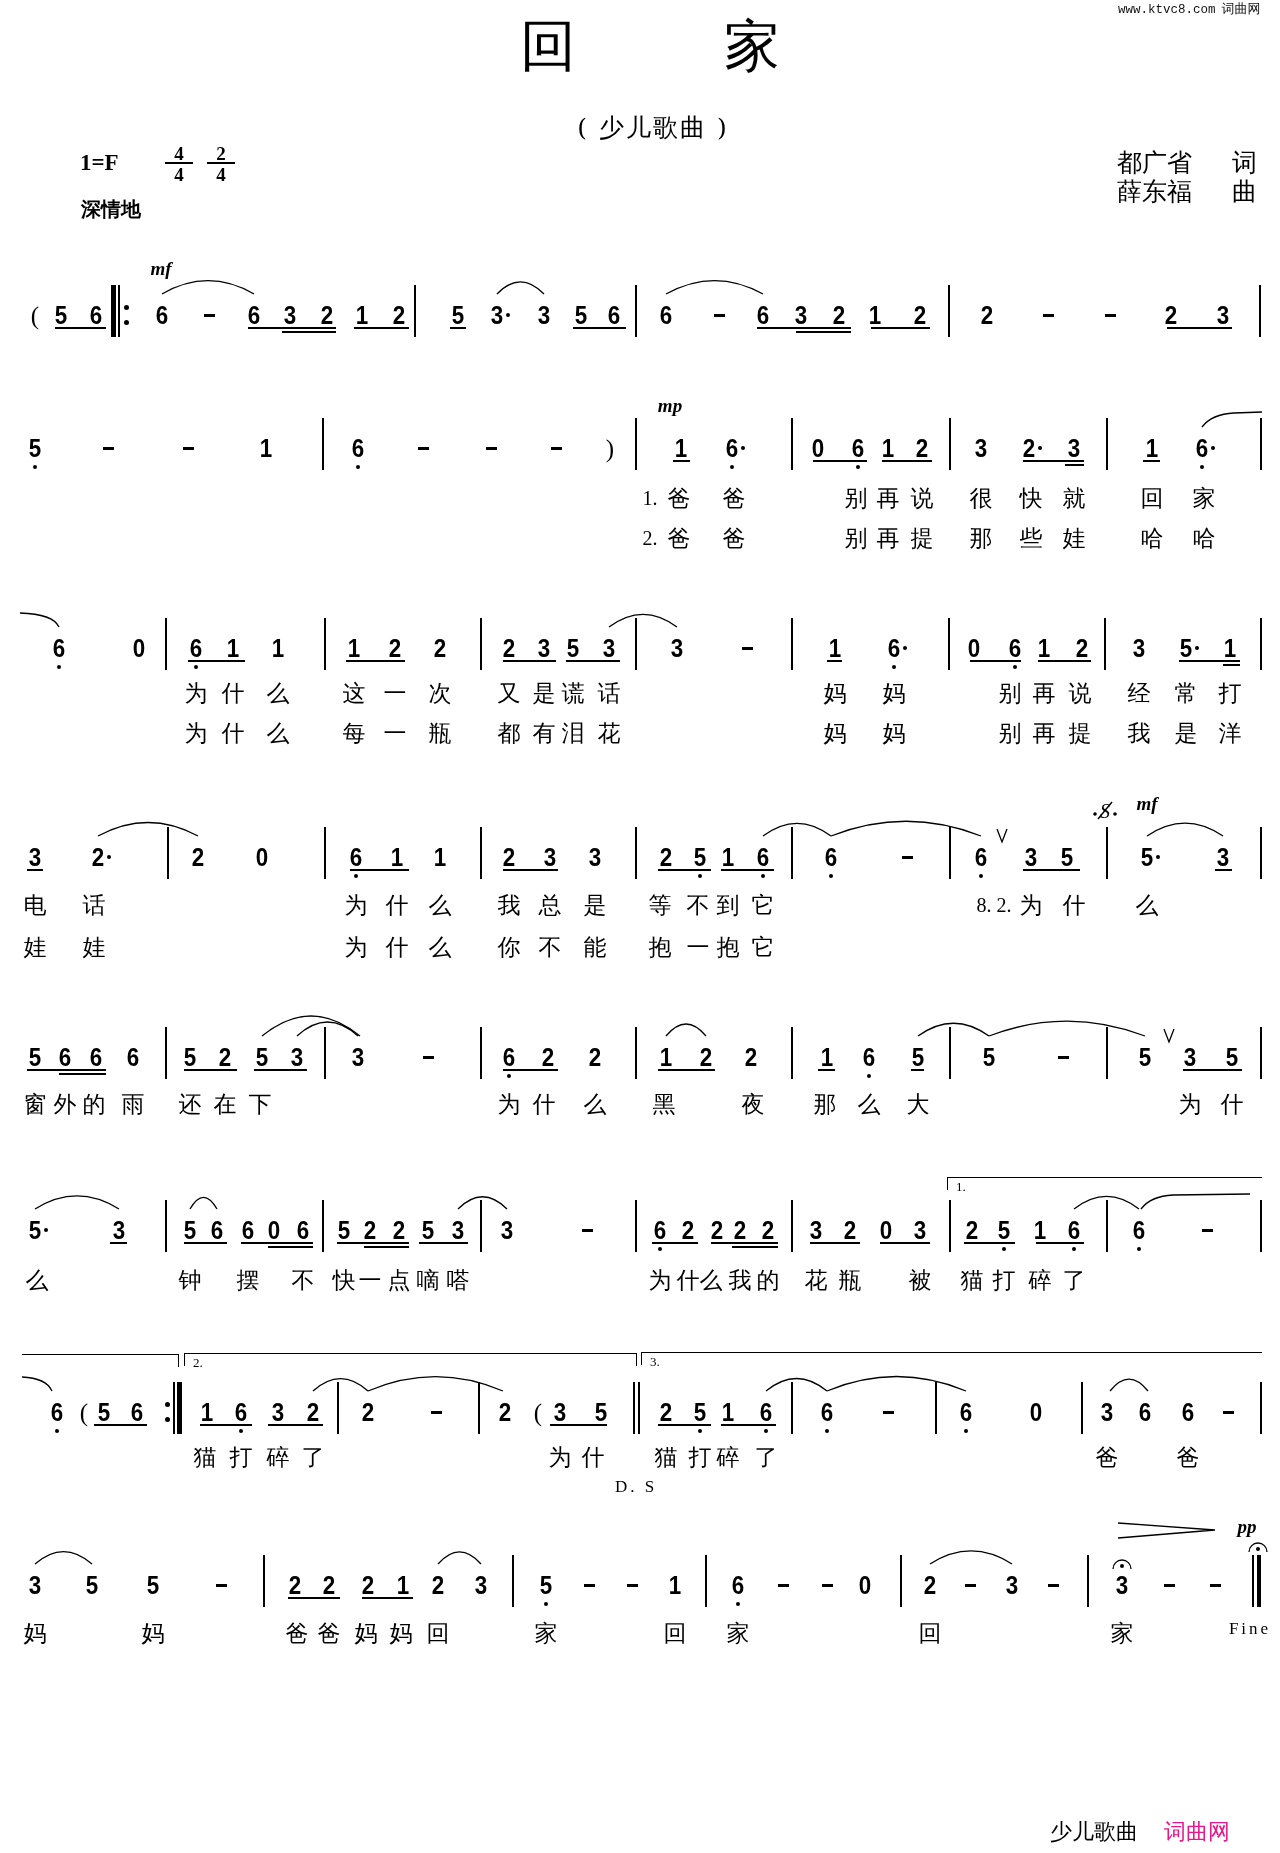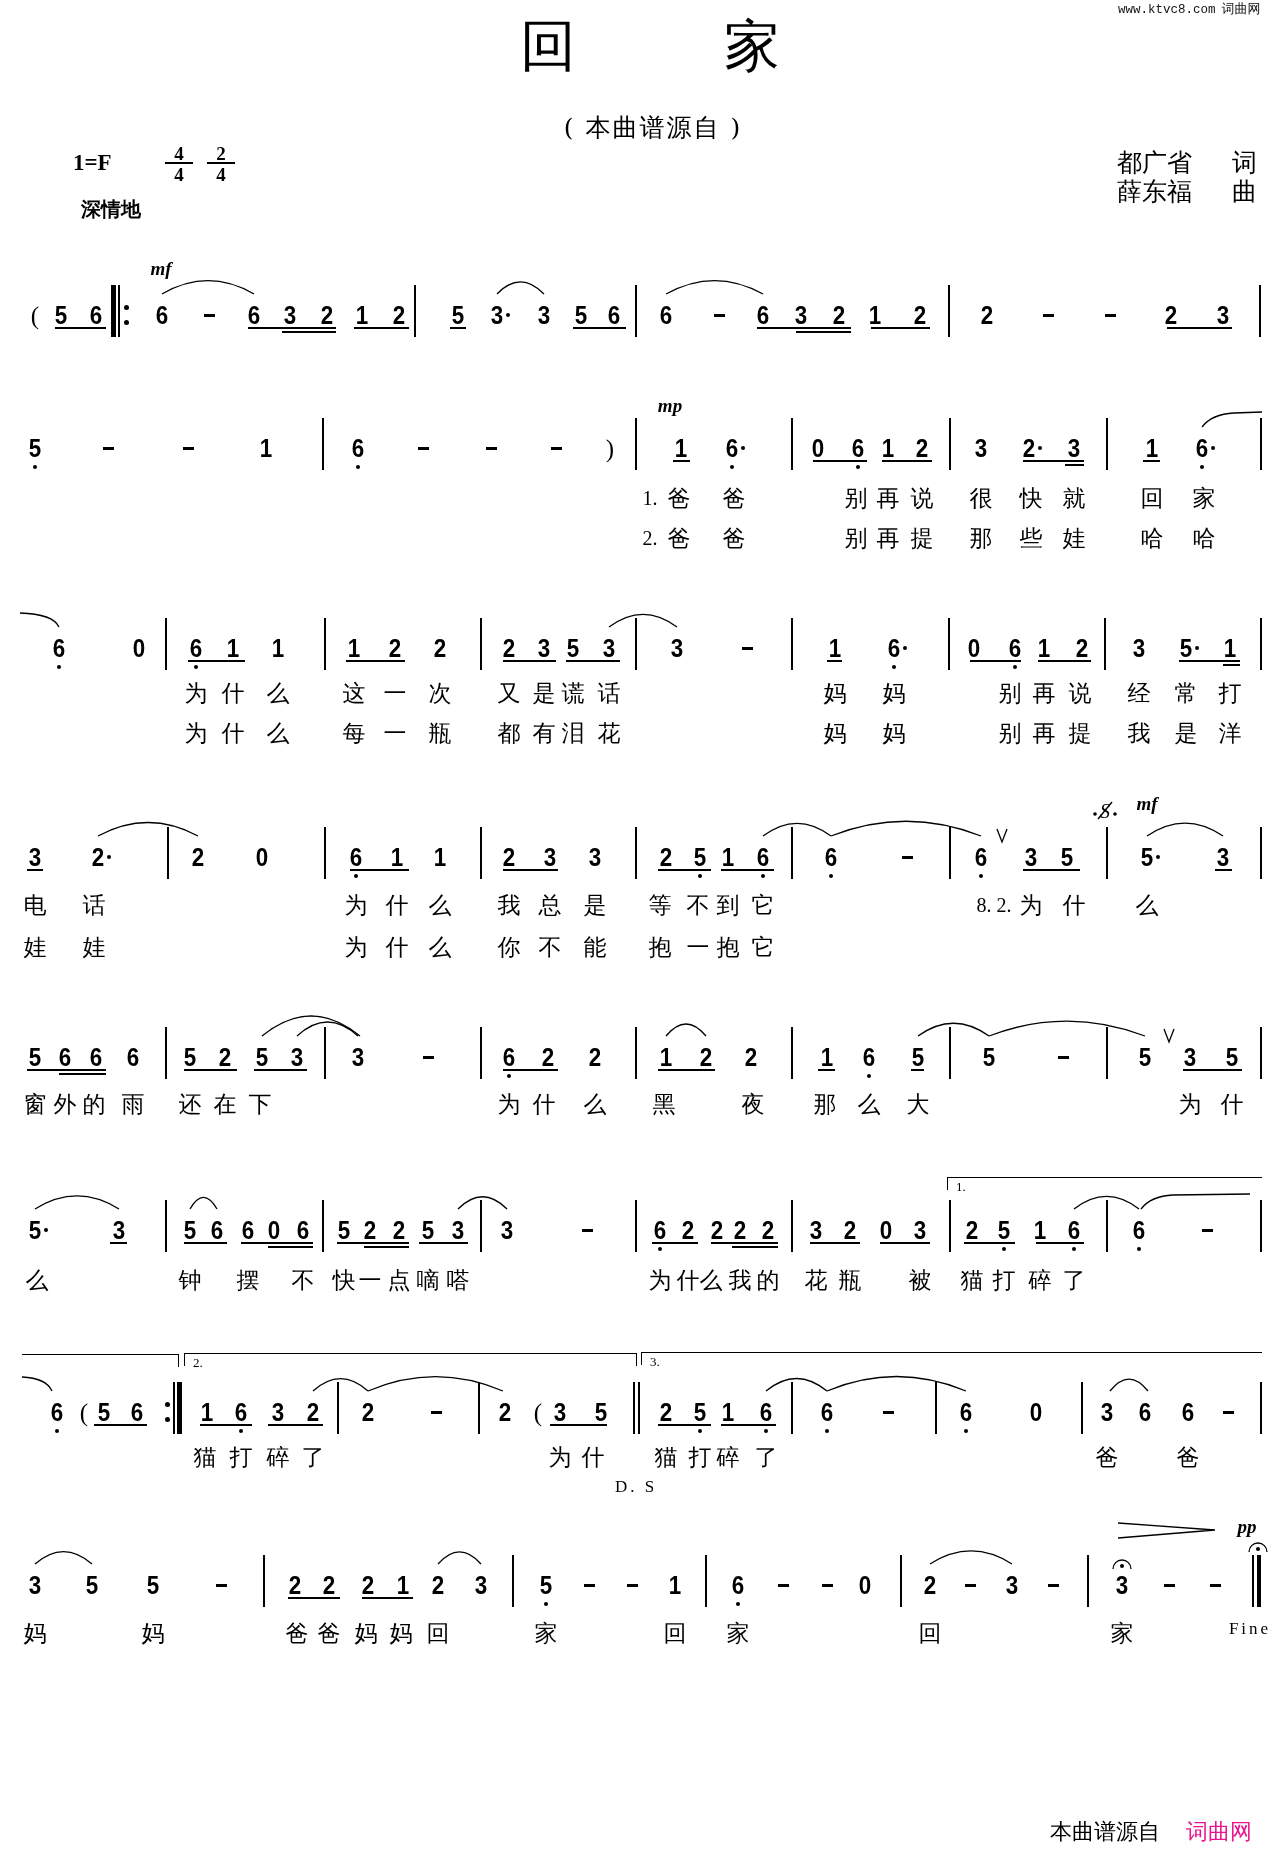--- a/index.html
+++ b/index.html
@@ -3,21 +3,21 @@
 <meta charset="utf-8">
 <style>
 html,body{margin:0;padding:0;background:#fff;}
 #page{position:relative;width:1280px;height:1853px;background:#fff;overflow:hidden;color:#000;font-family:"Liberation Serif","DejaVu Serif",serif;}
 .watermark{position:absolute;left:1118px;top:2px;font-family:"Liberation Mono","DejaVu Sans Mono",monospace;font-size:12.5px;line-height:14px;white-space:nowrap;color:#111;}
 .watermark .wm-site{font-family:"DejaVu Sans","Liberation Sans",sans-serif;font-size:13px;margin-left:6px;}
 .title-char{position:absolute;top:18px;font-size:56px;line-height:1;font-family:"DejaVu Serif","Liberation Serif",serif;}
 .t1{left:520px;}
 .t2{left:724px;}
 .subtitle{position:absolute;left:553px;width:200px;top:114px;text-align:center;font-size:25px;line-height:1.1;letter-spacing:2px;font-family:"DejaVu Serif","Liberation Serif",serif;white-space:nowrap;}
-.key{position:absolute;left:73px;top:151px;font-size:23px;font-weight:bold;line-height:1;font-family:"Liberation Serif",serif;}
+.key{position:absolute;left:80px;top:151px;font-size:23px;font-weight:bold;line-height:1;font-family:"Liberation Serif",serif;}
 .tsig{position:absolute;top:145px;width:28px;text-align:center;font-family:"Liberation Serif",serif;font-weight:bold;font-size:19px;line-height:18px;}
 .tsig .num,.tsig .den{display:block;height:17px;}
 .tsig .fl{display:block;height:1.5px;background:#000;margin:0 0 2px 0;}
 .ts1{left:165px;}
 .ts2{left:207px;}
 .expression{position:absolute;left:81px;top:199px;font-size:20px;font-weight:bold;line-height:1;font-family:"DejaVu Sans","Liberation Sans",sans-serif;}
 .credit{position:absolute;left:1117px;width:142px;height:26px;font-size:25px;line-height:1;font-family:"DejaVu Serif","Liberation Serif",serif;white-space:nowrap;}
 .credit .role{position:absolute;right:2px;top:0;}
 .c1{top:150px;}
 .c2{top:179px;}
@@ -45,21 +45,21 @@
 
 <div id="page">
 
   <div class="watermark">
     <span>www.ktvc8.com</span><span class="wm-site">词曲网</span>
   </div>
 
   <span class="title-char t1">回</span>
   <span class="title-char t2">家</span>
 
-  <div class="subtitle">( 本曲谱源自 )</div>
+  <div class="subtitle">( 少儿歌曲 )</div>
 
   <div class="key">1=F</div>
 
   <div class="tsig ts1">
     <span class="num">4</span>
     <span class="fl"></span>
     <span class="den">4</span>
   </div>
   <div class="tsig ts2">
     <span class="num">2</span>
@@ -641,15 +641,15 @@
       <span class="lyric" style="left: 401px; top: 1633px;">妈</span>
       <span class="lyric" style="left: 438px; top: 1633px;">回</span>
       <span class="lyric" style="left: 546px; top: 1633px;">家</span>
       <span class="lyric" style="left: 675px; top: 1633px;">回</span>
       <span class="lyric" style="left: 738px; top: 1633px;">家</span>
       <span class="lyric" style="left: 930px; top: 1633px;">回</span>
       <span class="lyric" style="left: 1122px; top: 1633px;">家</span>
     </div>
 
   <div class="footer">
-    <span>本曲谱源自</span><span class="site" style="color: rgb(232, 23, 140);">词曲网</span>
+    <span>少儿歌曲</span><span class="site" style="color: rgb(232, 23, 140);">词曲网</span>
   </div>
 </div>
 
 </body></html>

